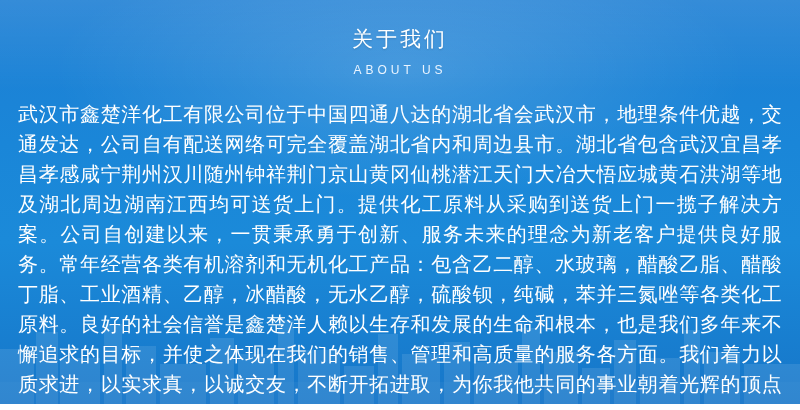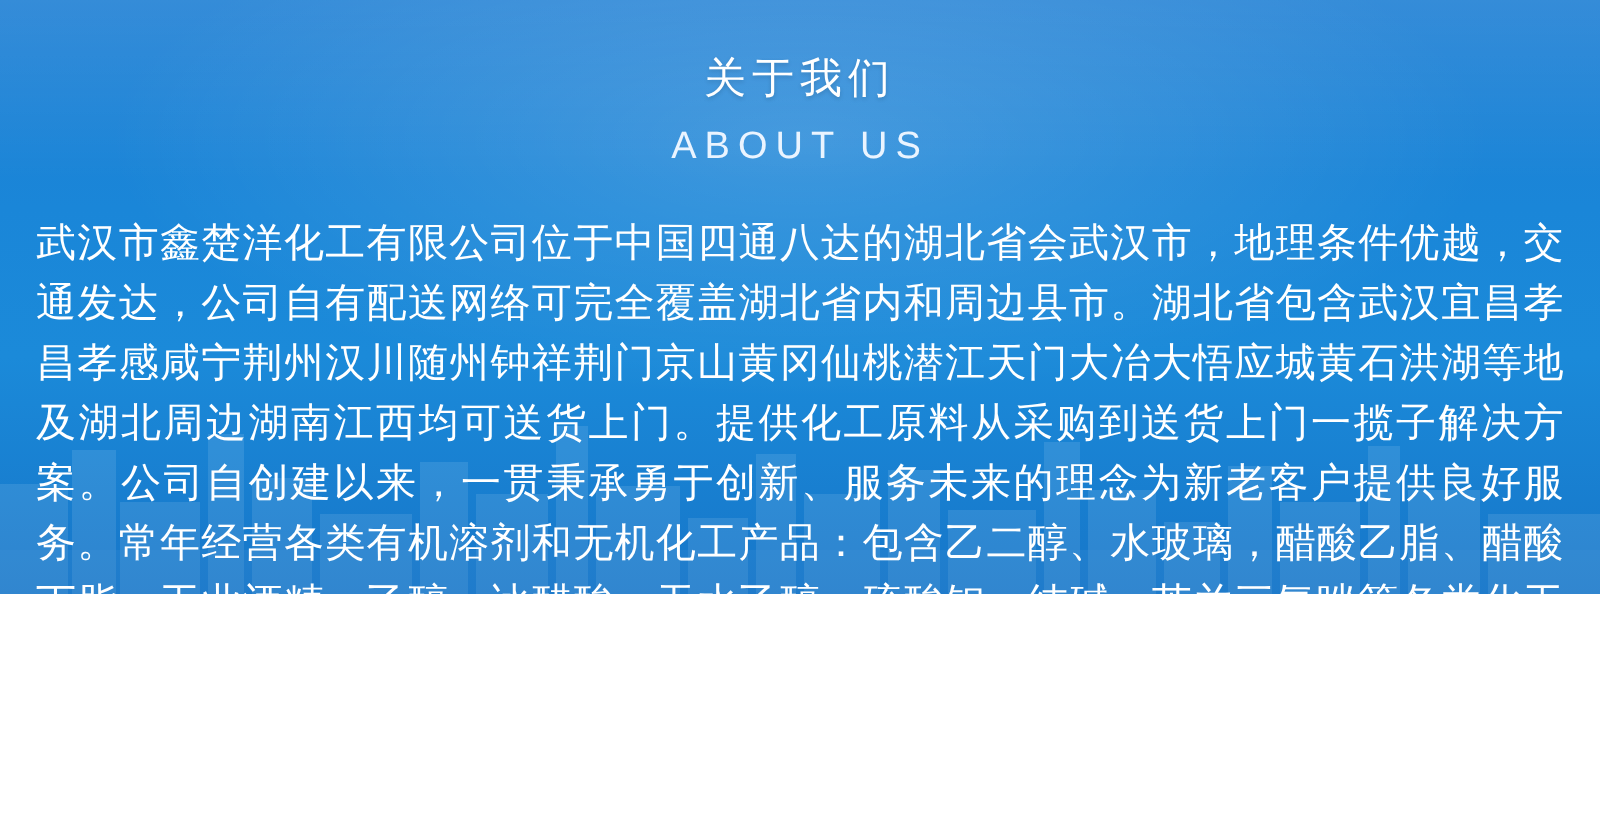--- a/index.html
+++ b/index.html
@@ -8,21 +8,21 @@
   }
   body {
     width: 800px;
     height: 410px;
     overflow: hidden;
     font-family: "Liberation Sans", sans-serif;
   }
   .page {
     position: relative;
     width: 800px;
-    height: 297px;
+    height: 404px;
     background: linear-gradient(180deg, #1e7fd4 0%, #1a86d8 35%, #1b8ad9 60%, #1676c9 100%);
     overflow: hidden;
   }
   
   .skyline {
     position: absolute;
     left: 0;
     bottom: 0;
     width: 800px;
     height: 150px;
@@ -58,21 +58,21 @@
     font-size: 21px;
     letter-spacing: 3px;
     padding-top: 25px;
     font-weight: normal;
     margin: 0;
     text-shadow: 0 1px 2px rgba(0,0,0,0.15);
   }
   .title-en {
     text-align: center;
     color: #eaf4ff;
-    font-size: 19px;
+    font-size: 12px;
     letter-spacing: 4px;
     margin: 10px 0 0 0;
     font-weight: normal;
   }
   .body-text {
     color: #ffffff;
     font-size: 20px;
     line-height: 30px;
     margin: 22px 18px 0 18px;
     text-align: justify;

